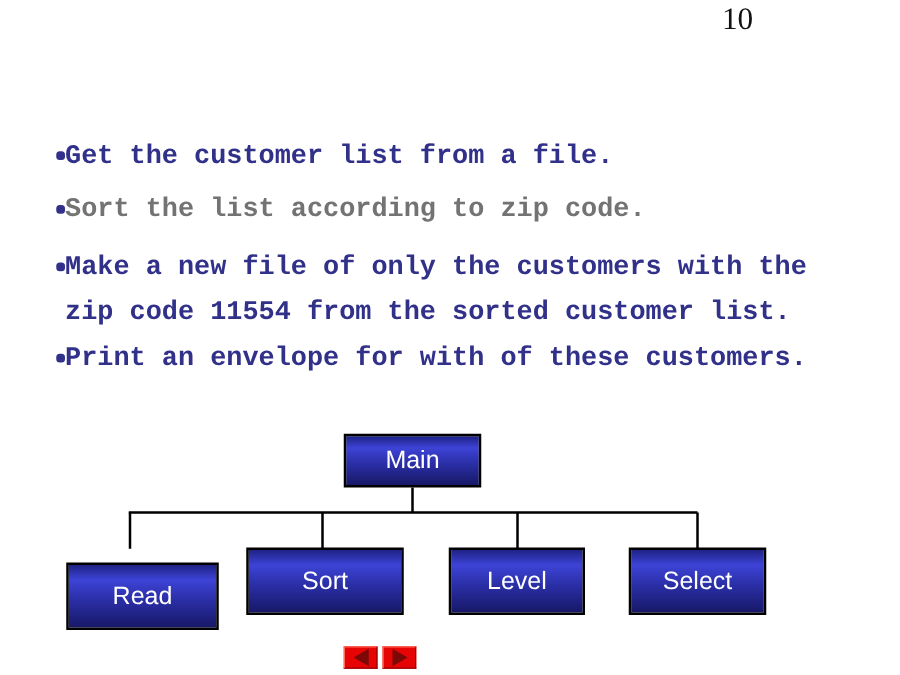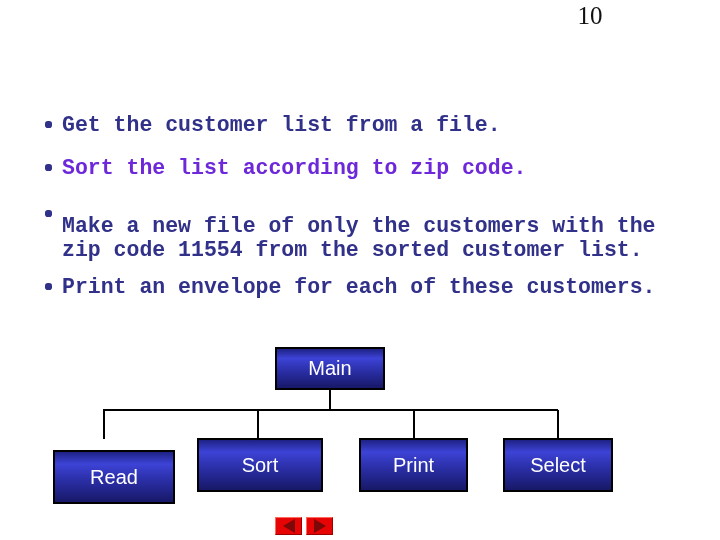--- a/index.html
+++ b/index.html
@@ -20,21 +20,21 @@
   }
   .slide-title{
     position:absolute;
     left:0;top:34px;width:720px;
     text-align:center;
     font-size:30px;font-weight:bold;
     letter-spacing:0px;
   }
   .bullet-line{
     position:absolute;
-    left:62px;
+    left:52px;
     font-family:"Liberation Mono", monospace;
     font-weight:bold;
     font-size:21.5px;
     line-height:1;
     white-space:nowrap;
   }
   .bullet-dot{
     position:absolute;
     left:45px;width:7px;height:7px;
     border-radius:40%;
@@ -89,28 +89,28 @@
 <div class="slide">
 
   <div class="page-number">10</div>
 
 
   <div>
     <span class="bullet-dot" style="top:121px;background:#31318a;"></span>
     <div class="bullet-line" style="top:115px;color:#31318a;">Get the customer list from a file.</div>
 
     <span class="bullet-dot" style="top:164px;background:#31318a;"></span>
-    <div class="bullet-line" style="top:158px;color:#6d28d9;">Sort the list according to zip code.</div>
+    <div class="bullet-line" style="top:158px;color:#737373;">Sort the list according to zip code.</div>
 
     <span class="bullet-dot" style="top:210px;background:#31318a;"></span>
-    <div class="bullet-line" style="top:204px;color:#31318a;margin-top:12px;">Make a new file of only the customers with the</div>
+    <div class="bullet-line" style="top:204px;color:#31318a;">Make a new file of only the customers with the</div>
     <div class="bullet-line" style="top:240px;color:#31318a;">zip code 11554 from the sorted customer list.</div>
 
     <span class="bullet-dot" style="top:283px;background:#31318a;"></span>
-    <div class="bullet-line" style="top:277px;color:#31318a;">Print an envelope for each of these customers.</div>
+    <div class="bullet-line" style="top:277px;color:#31318a;">Print an envelope for with of these customers.</div>
   </div>
 
   <div>
 
     <div class="connector" style="left:329px;top:390px;width:1.5px;height:20px;"></div>
     <div class="connector" style="left:103px;top:409px;width:455px;height:1.5px;"></div>
     <div class="connector" style="left:103px;top:410px;width:1.5px;height:29px;"></div>
     <div class="connector" style="left:257px;top:410px;width:1.5px;height:29px;"></div>
     <div class="connector" style="left:413px;top:410px;width:1.5px;height:29px;"></div>
     <div class="connector" style="left:557px;top:410px;width:1.5px;height:29px;"></div>
@@ -118,21 +118,21 @@
     <div class="chart-box box-main">
       <span>Main</span>
     </div>
     <div class="chart-box box-read">
       <span>Read</span>
     </div>
     <div class="chart-box box-sort">
       <span>Sort</span>
     </div>
     <div class="chart-box box-select">
-      <span>Print</span>
+      <span>Level</span>
     </div>
     <div class="chart-box box-print">
       <span>Select</span>
     </div>
   </div>
 
   <button class="nav-btn nav-prev" style="background:#e60404;">
     <span class="tri tri-left" style="border-right-color:#7d0808;"></span>
   </button>
   <button class="nav-btn nav-next" style="background:#e60404;">

